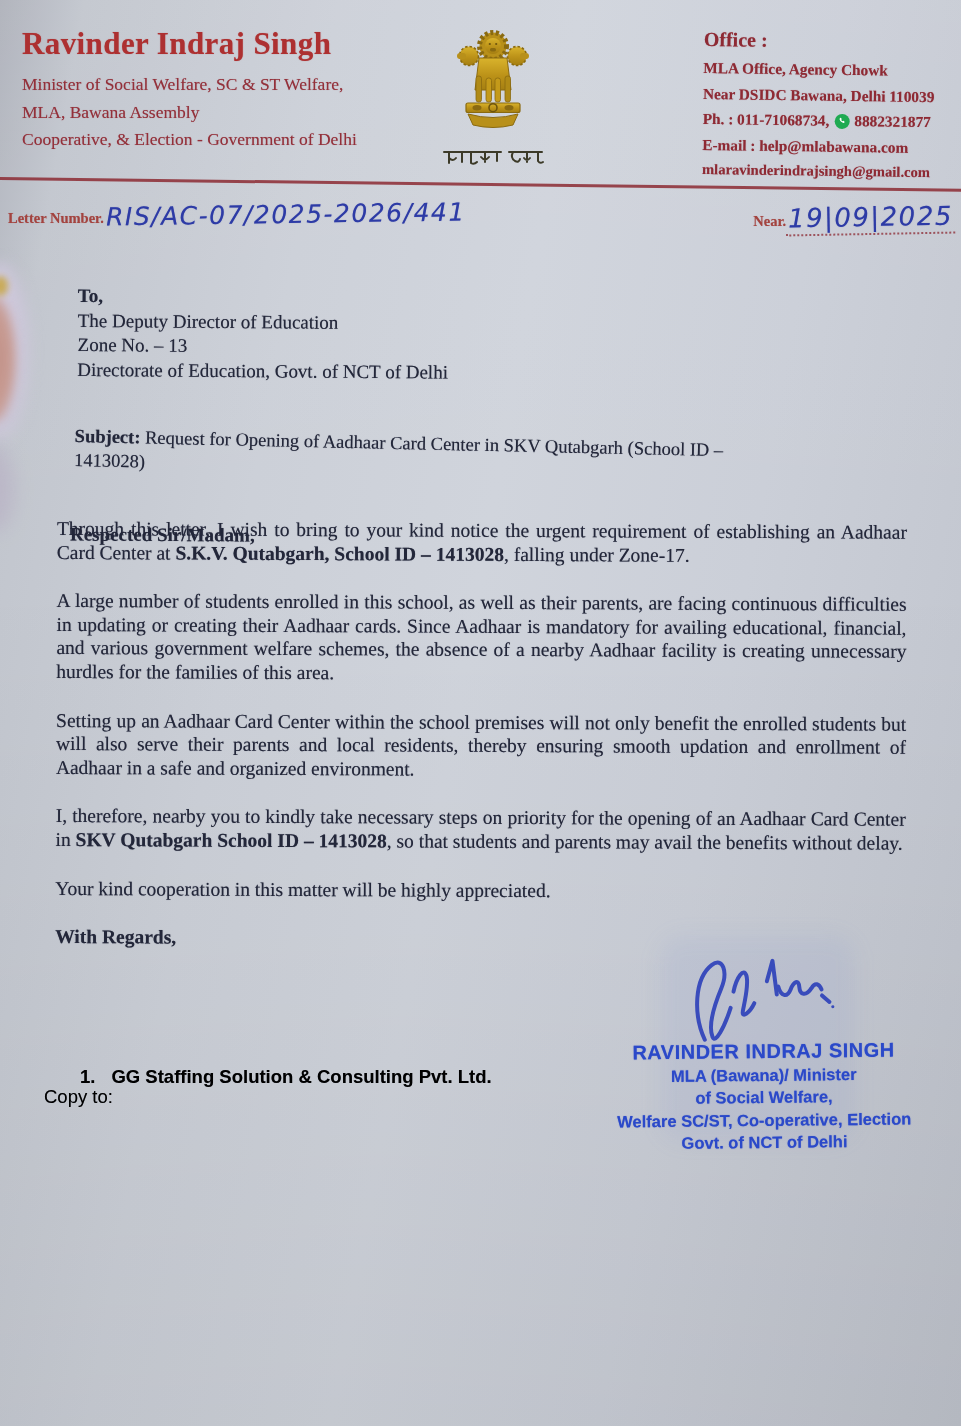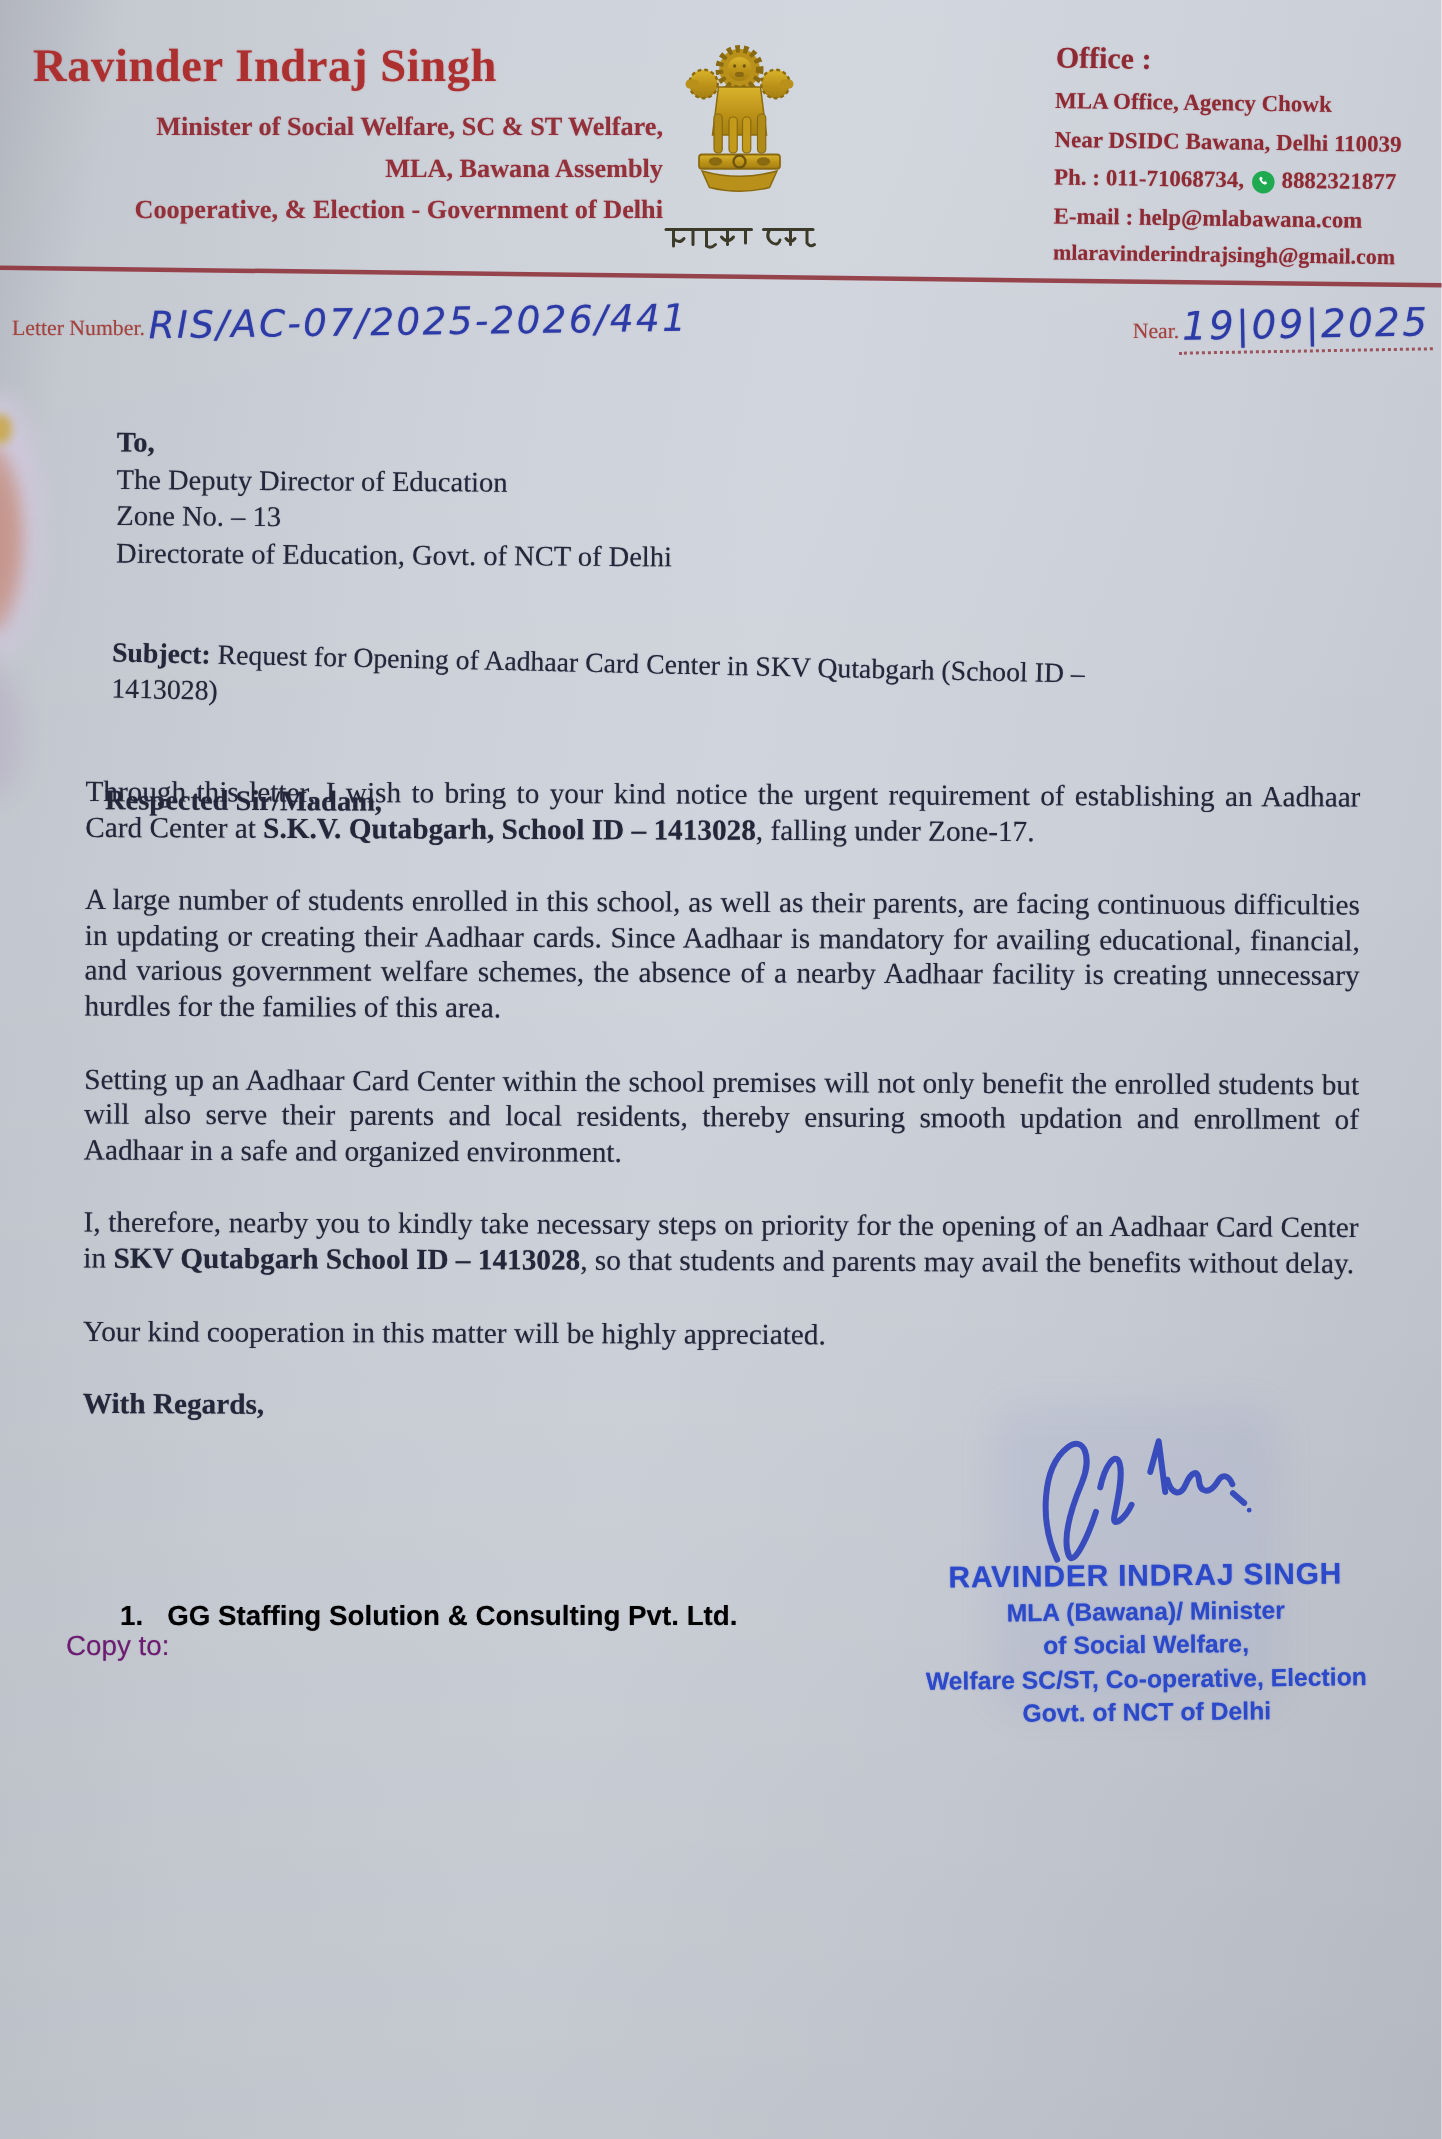--- a/index.html
+++ b/index.html
@@ -21,42 +21,42 @@
     filter:blur(5px);}
   .finger-nail{left:-7px;top:276px;width:15px;height:20px;border-radius:50%;
     background:#c8a43a;filter:blur(3px);opacity:.8;}
   .finger-lower{left:-22px;top:446px;width:36px;height:86px;border-radius:50%;
     background:#bab4c6;filter:blur(9px);opacity:.8;}
 
   
   .hdr-left{left:22px;top:26px;width:420px;color:#8f2d36;}
   .hdr-name{font-size:31px;font-weight:bold;color:#ad3031;letter-spacing:.4px;
     text-shadow:0 0 1px rgba(173,48,49,.5);}
-  .hdr-sub{margin-top:9px;font-size:17.5px;font-weight:bold;line-height:1.58;color:#93303a;
-    text-shadow:0 0 .8px rgba(147,48,58,.5);text-align:right;}
+  .hdr-sub{margin-top:9px;font-size:17.5px;font-weight:normal;line-height:1.58;color:#93303a;
+    text-shadow:0 0 .8px rgba(147,48,58,.5);}
 
   .emblem-wrap{left:430px;top:24px;width:126px;height:152px;text-align:center;}
   .emblem-caption-svg{margin-top:2px;}
 
   .office{left:704px;top:28px;width:254px;color:#8e2a34;font-weight:bold;
     transform:rotate(0.8deg);transform-origin:left top;
     text-shadow:0 0 .8px rgba(142,42,52,.5);}
   .office-label{font-size:20px;}
   .office-line{font-size:15.3px;margin-top:7px;line-height:1.25;}
   .office-phone{font-size:15.3px;margin-top:7px;display:flex;align-items:center;gap:5px;}
   .wa-badge{display:inline-flex;width:15px;height:15px;border-radius:50%;background:#1faa52;
     align-items:center;justify-content:center;flex:0 0 auto;}
   .office-email2{font-size:14.6px;margin-top:7px;}
 
   .divider{left:0;top:177px;width:101%;height:2.5px;background:#8c2a33;opacity:.85;
     transform:rotate(0.7deg);transform-origin:left center;}
 
   
   .letterno{left:8px;top:200px;white-space:nowrap;}
-  .meta-label{font-size:14.5px;color:#a3433f;text-shadow:0 0 .7px rgba(163,67,63,.5);}
+  .meta-label{font-size:14.5px;color:#a3433f;text-shadow:0 0 .7px rgba(163,67,63,.5);font-weight:bold;}
   .hand{font-family:"DejaVu Sans", sans-serif;font-style:italic;font-weight:500;
     color:#2d3ba6;letter-spacing:1.5px;text-shadow:0 0 .8px rgba(45,59,166,.55);}
   .letterno .hand{font-size:25px;display:inline-block;transform:rotate(-0.8deg);margin-left:2px;}
   .dateline{right:6px;top:202px;white-space:nowrap;}
   .dateline .hand{font-size:26px;display:inline-block;transform:rotate(-1deg);
     border-bottom:2px dotted rgba(140,42,51,.75);padding:0 2px 1px 2px;}
 
   
   .ink{color:#23273a;text-shadow:0 0 .7px rgba(35,39,58,.55);}
   .recipient{left:78px;top:284px;font-size:19px;line-height:1.3;transform:rotate(0.4deg);transform-origin:left top;}
@@ -75,21 +75,21 @@
   .stamp-smudge{left:660px;top:936px;width:195px;height:205px;border-radius:24px;
     background:rgba(122,140,208,0.10);filter:blur(10px);}
   .sig-svg{left:672px;top:948px;}
   .stamp{left:608px;top:1040px;width:312px;text-align:center;color:#2b49c9;
     font-family:"Liberation Sans", sans-serif;transform:rotate(-0.6deg);
     text-shadow:0 0 1px rgba(43,73,201,.65);}
   .stamp-name{font-size:20px;font-weight:bold;letter-spacing:.5px;}
   .stamp-line{font-size:16.5px;font-weight:bold;line-height:1.23;margin-top:2px;}
 
   
-  .copyto{left:44px;top:1086px;font-family:"Liberation Sans", sans-serif;font-size:18.5px;color:#701a75;
+  .copyto{left:44px;top:1086px;font-family:"Liberation Sans", sans-serif;font-size:18.5px;color:#000000;
     text-shadow:0 0 .6px rgba(42,46,64,.5);}
   .copy-item{left:80px;top:1066px;font-family:"Liberation Sans", sans-serif;font-size:18.5px;font-weight:bold;
     color:#000000;text-shadow:0 0 .6px rgba(39,43,62,.5);}
   .copy-item .num{margin-right:16px;}
 </style>
 </head>
 <body>
 
 <div class="abs finger-halo"></div>
 <div class="abs finger-skin"></div>

